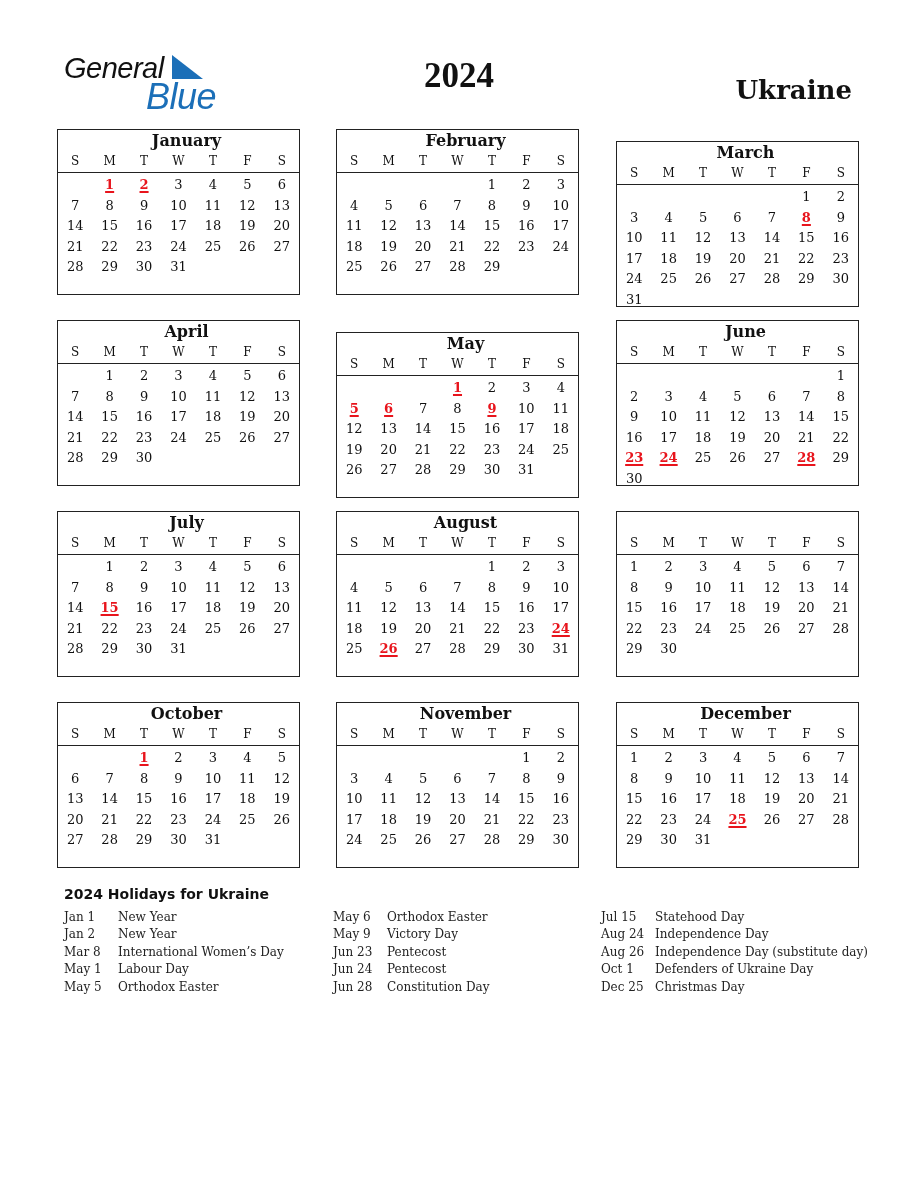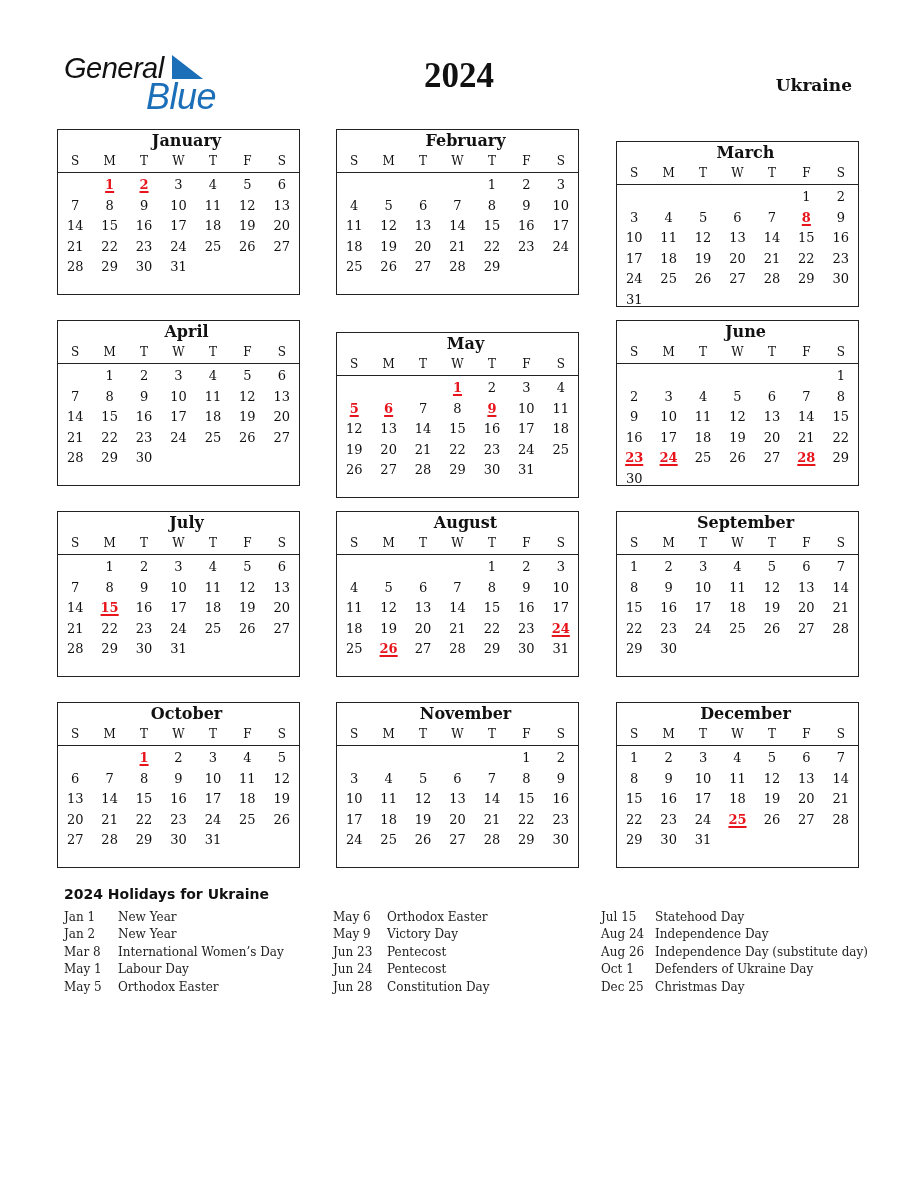--- a/index.html
+++ b/index.html
@@ -2,21 +2,21 @@
 <html><head>
 <meta charset="utf-8">
 <style>
   html, body { margin:0; padding:0; background:#fff; }
   body { width:918px; height:1188px; position:relative; overflow:hidden; font-family:"DejaVu Serif", serif; color:#111; }
   .logo { position:absolute; left:64px; top:52px; width:150px; height:56px;font-style:italic; }
   .logo .general { position:absolute; left:0; top:0; font-family:"Liberation Sans", sans-serif; font-size:29px; color:#111; letter-spacing:-0.5px; }
   .logo .blue { position:absolute; left:82px; top:24px; font-family:"Liberation Sans", sans-serif; font-size:36px; color:#1b6fb8; letter-spacing:-0.5px; }
   .logo .tri { position:absolute; left:108px; top:3px; width:0; height:0; border-top:0 solid transparent; border-left:31px solid #1b6fb8; border-bottom:24px solid transparent; transform:scaleY(-1); }
   .year { position:absolute; left:0; width:918px; top:56px; text-align:center; font-family:Liberation Serif, serif; font-weight:bold; font-size:35px; }
-  .country { position:absolute; right:66px; top:75px; font-family:"DejaVu Serif", serif; font-weight:bold; font-size:17px; }
+  .country { position:absolute; right:66px; top:75px; font-family:"DejaVu Serif", serif; font-weight:bold; font-size:26px; }
   .month { position:absolute; width:243px; height:166px; border:1px solid #222; box-sizing:border-box; }
   .month .mname { position:absolute; top:1px; left:16px; right:0; text-align:center; font-weight:bold; font-size:16px; font-family:"DejaVu Serif", serif; }
   .month .wd { position:absolute; top:24px; left:0; right:0; display:grid; grid-template-columns:repeat(7, 1fr); font-size:12px; text-align:center; }
   .month .rule { position:absolute; top:42px; left:0; right:0; border-top:1px solid #222; }
   .month .days { position:absolute; top:45px; left:0; right:0; display:grid; grid-template-columns:repeat(7, 1fr); grid-auto-rows:20.6px; font-size:13px; text-align:center; line-height:20.6px; font-family:"DejaVu Serif", serif; }
   .days .hol { color:#e8141c; font-weight:bold; text-decoration:underline; text-decoration-thickness:2px; text-underline-offset:2px; }
   .hol-title { position:absolute; left:64px; top:886px; font-family:"DejaVu Sans", sans-serif; font-weight:bold; font-size:14px; }
   .hol-col { position:absolute; top:909px; font-size:12px; font-family:"DejaVu Serif", serif; color:#222; }
   .hol-row { height:17.4px; line-height:17.4px; white-space:nowrap; position:relative; }
   .hol-row .d { position:absolute; left:0; }
@@ -417,21 +417,20 @@
         <span class="">25</span>
         <span class="hol">26</span>
         <span class="">27</span>
         <span class="">28</span>
         <span class="">29</span>
         <span class="">30</span>
         <span class="">31</span>
       </div>
     </div>
     <div class="month" style="left: 616px; top: 511px;">
-      <div class="mname">September</div>
       <div class="wd">
         <span>S</span>
         <span>M</span>
         <span>T</span>
         <span>W</span>
         <span>T</span>
         <span>F</span>
         <span>S</span>
       </div>
       <div class="rule"></div>

